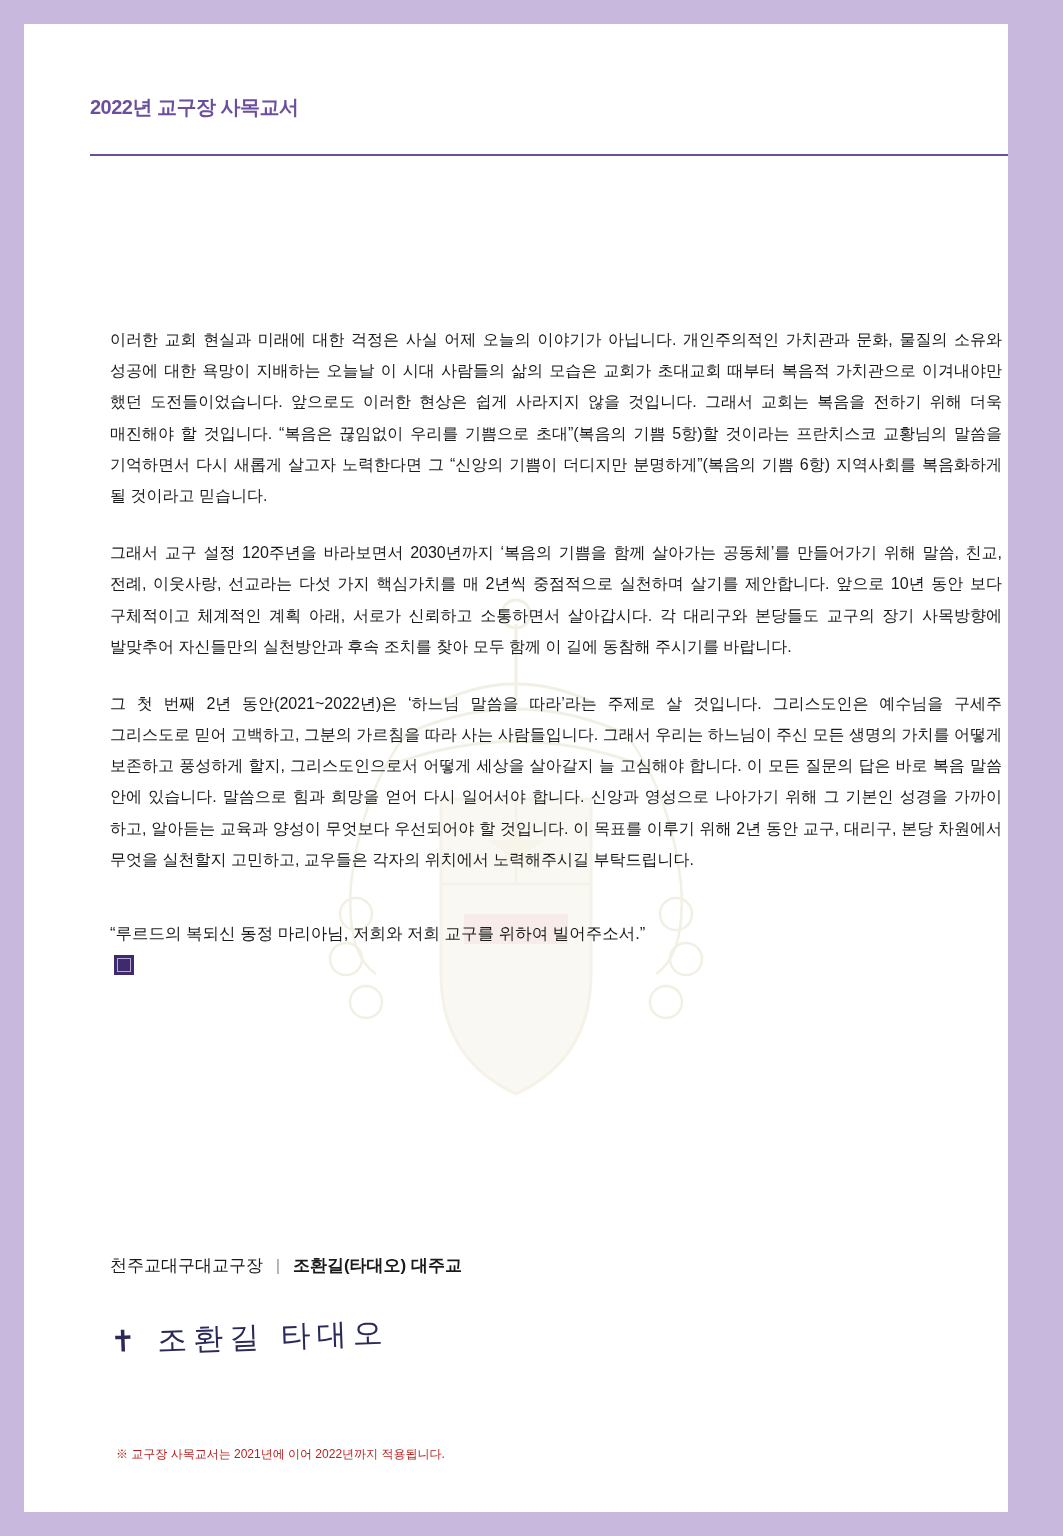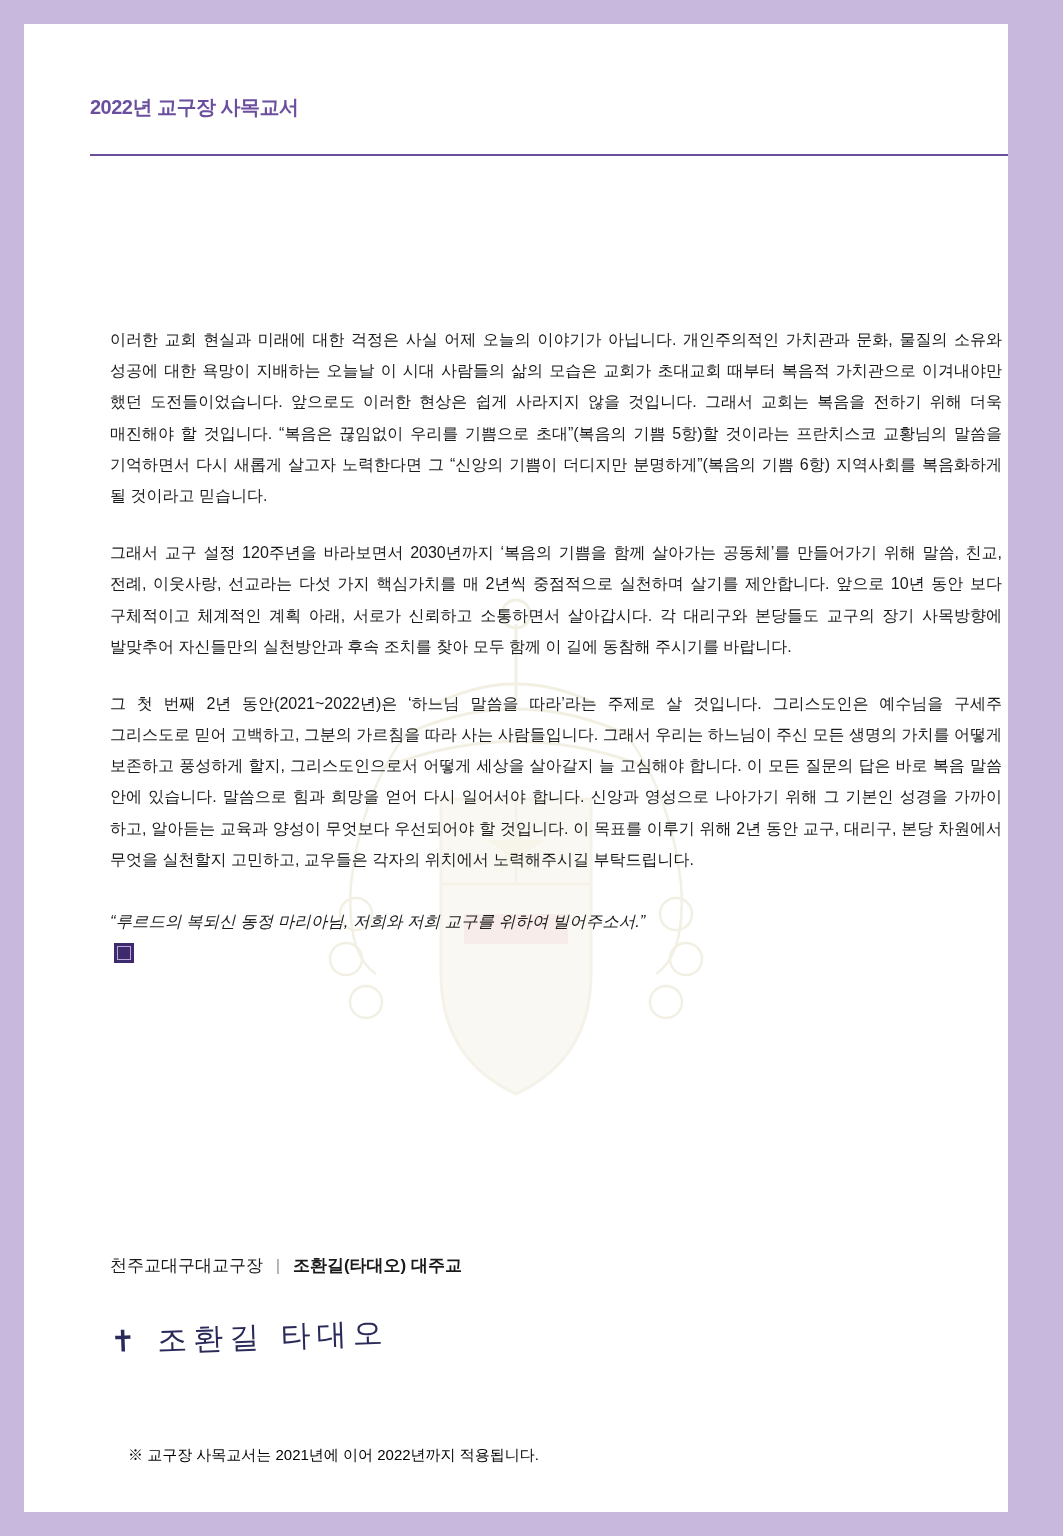--- a/index.html
+++ b/index.html
@@ -62,27 +62,26 @@
   }
   p.para {
     margin: 0 0 26px 0;
     font-size: 16px;
     line-height: 1.95;
     color: #1a1a1a;
     text-align: justify;
     text-justify: inter-word;
     word-break: keep-all;
   }
-  p.para.last { margin-bottom: 30px; }
+  p.para.last { margin-bottom: 42px; }
   .prayer {
     margin: 0;
     font-size: 16.5px;
     line-height: 2.0;
     color: #1a1a1a;
-    font-style: italic;
   }
   .seal {
     display: inline-block;
     width: 20px;
     height: 20px;
     background: #3d2b6e;
     vertical-align: -3px;
     margin-left: 4px;
     position: relative;
   }
@@ -111,24 +110,24 @@
     padding-right: 30px;
     font-family: "DejaVu Serif", serif;
     font-size: 30px;
     color: #2a2a5a;
     letter-spacing: 6px;
     transform: rotate(-2deg);
     transform-origin: right center;
   }
   .footnote {
     position: absolute;
-    left: 104px;
+    left: 92px;
     top: 1422px;
-    font-size: 15px;
-    color: #000000;
+    font-size: 12px;
+    color: #b91c1c;
   }
 </style>
 </head>
 <body>
 
 <div class="page">
 
   <svg class="watermark" viewBox="0 0 620 560" xmlns="http://www.w3.org/2000/svg">
     <g fill="none" stroke="#b9a86a" stroke-width="3">
       <path d="M310 40 L310 120"></path>

